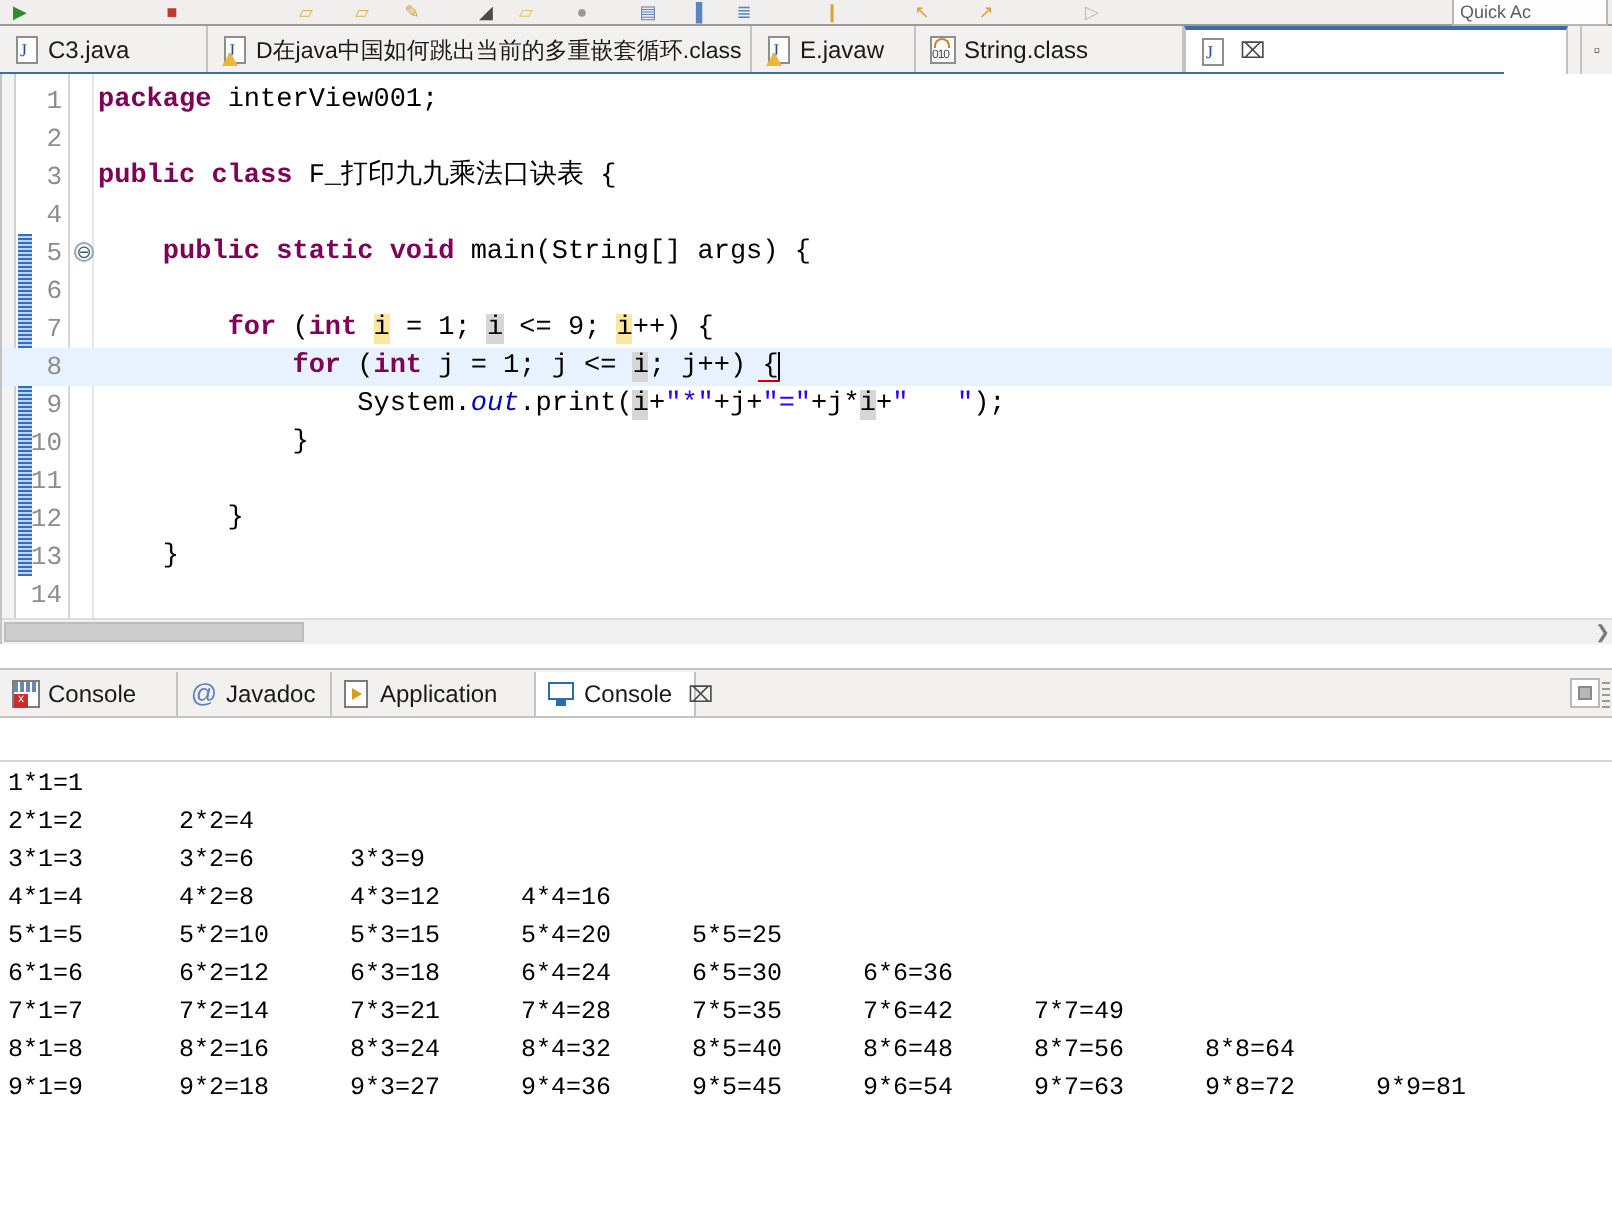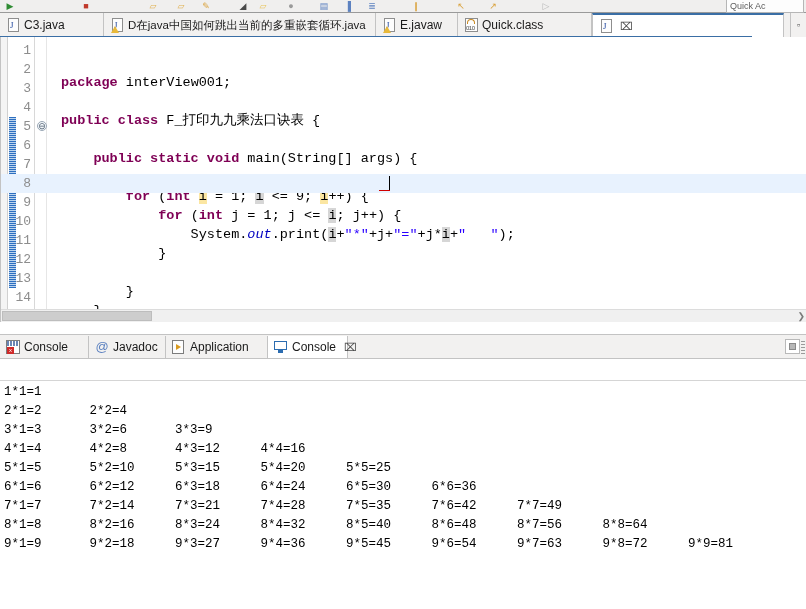--- a/index.html
+++ b/index.html
@@ -121,21 +121,21 @@
     font-size: 13.5px; line-height: 19px;
     white-space: pre;
     color: #000000;
   }
   .ln {
     position: absolute; left: 0; width: 30px;
     text-align: right;
     font-family: "Liberation Mono", monospace;
     font-size: 13px; color: #8d8d8d;
   }
-  .code-text { position: absolute; left: 60px; white-space: pre; margin-top: 32px; }
+  .code-text { position: absolute; left: 48px; white-space: pre; }
   .hl-row { background: #e8f2fe; }
   .kw { color: #7f0055; font-weight: bold; }
   .str { color: #2a00ff; }
   .fld { color: #0000c0; font-style: italic; }
   .occ-y { background: #fbe6a2; }
   .occ-g { background: #d6d6d6; }
   .fold-marker {
     position: absolute; left: 36px; width: 10px; height: 10px;
     border: 1px solid #9aa7b5; border-radius: 50%;
     background: #f4f8fc; color:#4a5a6a; font-size:9px;
@@ -272,37 +272,37 @@
           <span class="doc-j">J</span>
         </span>
         <span>C3.java</span>
       </div>
       <div class="tab" style="left: 104px; width: 272px;">
         <span class="tab-icon">
           <span class="doc-shape"></span>
           <span class="doc-j">J</span>
           <span class="doc-warn"></span>
         </span>
-        <span style="font-size: 11.5px;">D在java中国如何跳出当前的多重嵌套循环.java</span>
+        <span style="font-size: 11.5px;">D在java中国如何跳出当前的多重嵌套循环.class</span>
       </div>
       <div class="tab" style="left: 376px; width: 82px;">
         <span class="tab-icon">
           <span class="doc-shape"></span>
           <span class="doc-j">J</span>
           <span class="doc-warn"></span>
         </span>
         <span>E.javaw</span>
       </div>
       <div class="tab" style="left: 458px; width: 134px;">
         <span class="tab-icon">
           <span class="cls-shape"></span>
           <span class="cls-arc"></span>
           <span class="cls-bits">010</span>
         </span>
-        <span>Quick.class</span>
+        <span>String.class</span>
       </div>
       <div class="tab active" style="left: 592px; width: 192px;">
         <span class="tab-icon">
           <span class="doc-shape"></span>
           <span class="doc-j">J</span>
         </span>
         <span class="tab-close">⌧</span>
       </div>
     </div>
   <div id="tab-overflow">

